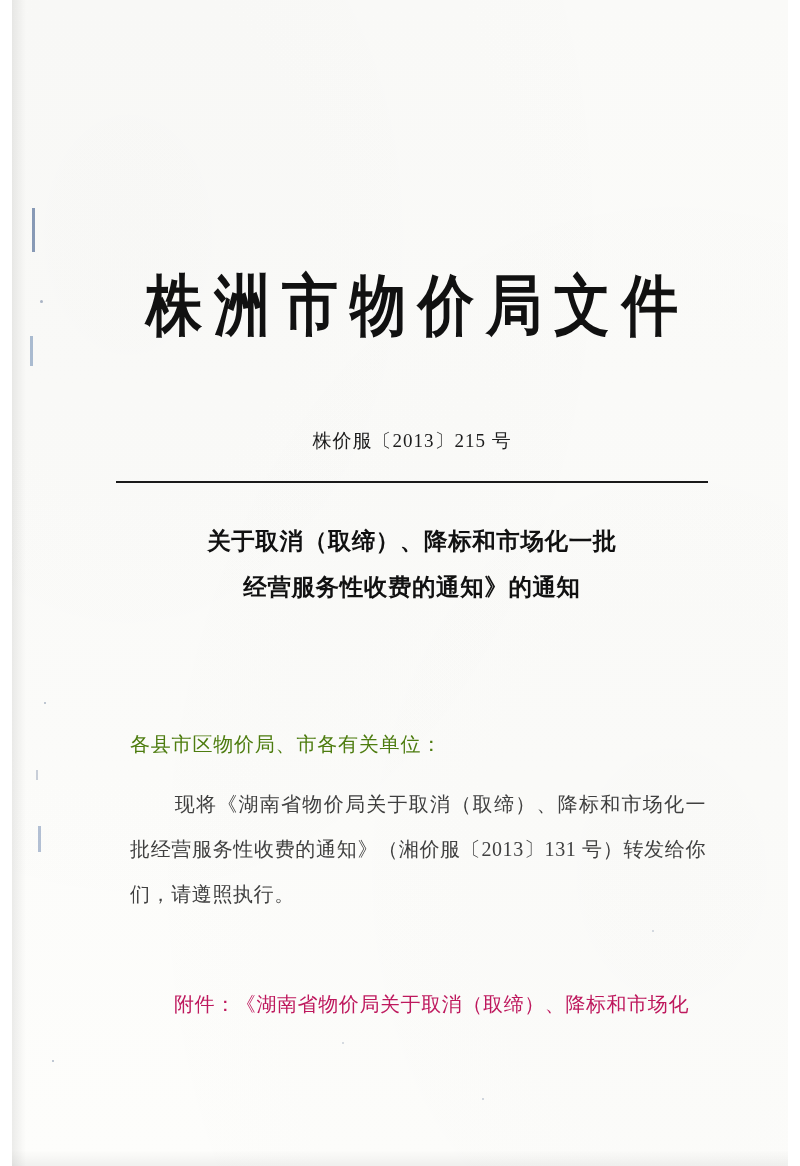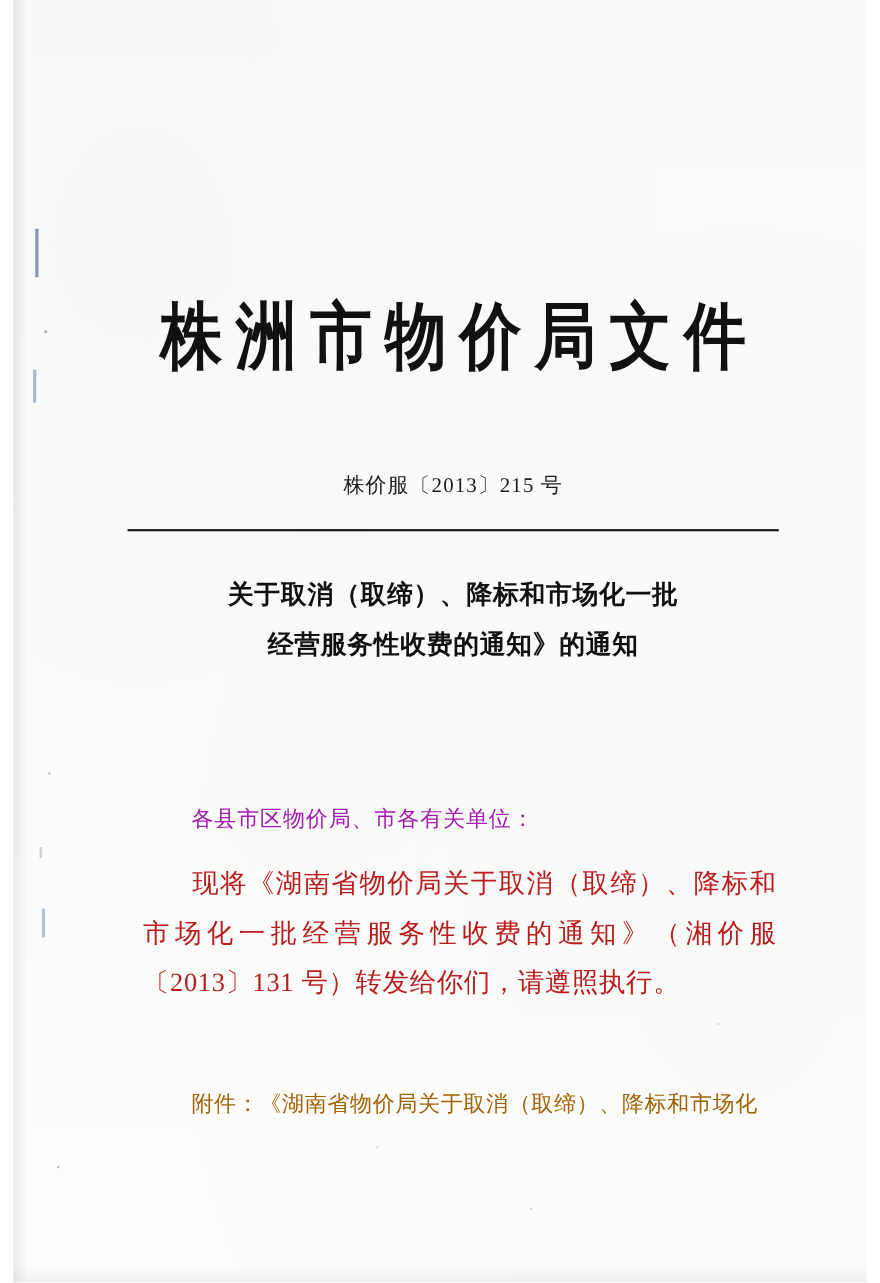--- a/index.html
+++ b/index.html
@@ -79,46 +79,45 @@
     color: #111;
   }
   .subject .ln { display: block; white-space: nowrap; }
 
   .salutation {
     position: absolute;
     top: 731px;
     left: 118px;
     font-size: 20px;
     letter-spacing: 0.8px;
-    color: #a21caf;
-    margin-left: 44px;
+    color: #4d7c0f;
   }
 
   .body-para {
     position: absolute;
     top: 782px;
     left: 118px;
     width: 576px;
-    font-size: 24px;
+    font-size: 20px;
     line-height: 45px;
     letter-spacing: 0.6px;
-    color: #b91c1c;
+    color: #404040;
     text-align: justify;
   }
   .body-para .indent { display: inline-block; width: 44px; }
 
   .attach {
     position: absolute;
     top: 982px;
     left: 118px;
     width: 582px;
     font-size: 20px;
     line-height: 44px;
     letter-spacing: 0.6px;
-    color: #a16207;
+    color: #be185d;
   }
   .attach .indent { display: inline-block; width: 44px; }
 
   
   .mark {
     position: absolute;
     background: #6a7c9a;
     opacity: 0.55;
     pointer-events: none;
   }

